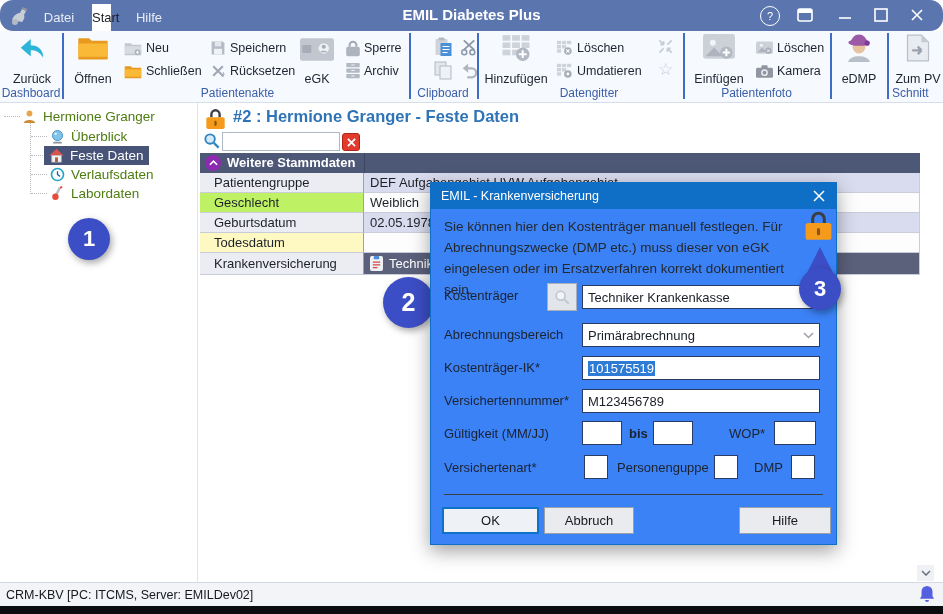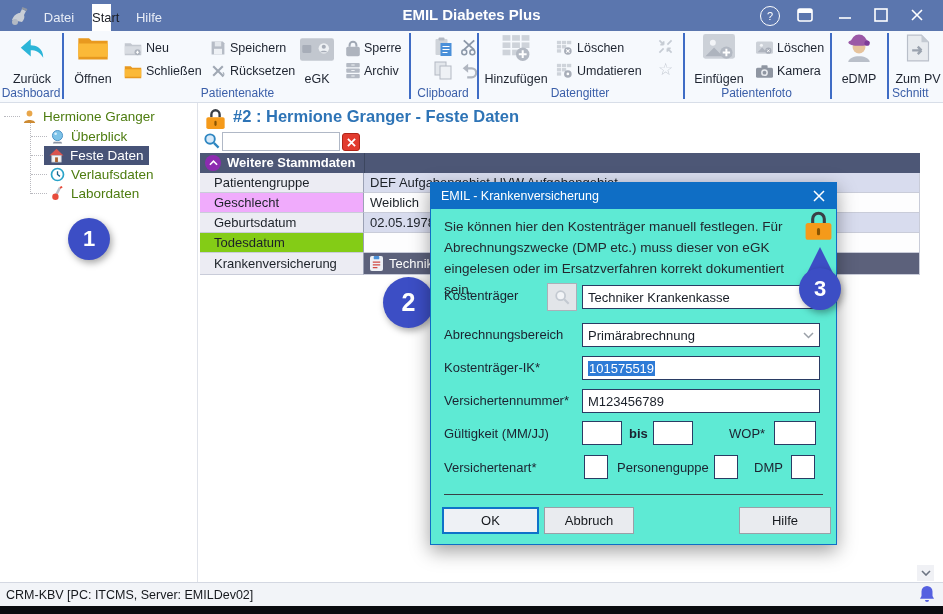--- a/index.html
+++ b/index.html
@@ -1,20 +1,20 @@
 <!DOCTYPE html>
 <html><head>
 <meta charset="utf-8">
 <style>
   html,body{margin:0;padding:0;background:#888;}
   #app{position:relative;width:943px;height:614px;overflow:hidden;background:#fff;
        font-family:"Liberation Sans",sans-serif;-webkit-font-smoothing:antialiased;}
   .abs{position:absolute;}
   
-  #titlebar{left:0;top:0;width:943px;height:31px;background:#5b76ae;}
+  #titlebar{left:0;top:0;width:943px;height:31px;background:#5b76ae;border-radius:13px;}
   .tab{position:absolute;top:4px;height:27px;line-height:27px;text-align:center;
        font-size:13px;color:#e8edf7;cursor:default;}
   .tab.active{background:#fff;color:#1a1d24;}
   #win-title{left:0;right:0;top:6px;text-align:center;color:#fff;font-weight:bold;font-size:15px;}
   .winbtn{position:absolute;top:6px;color:#fff;display:flex;align-items:center;justify-content:center;}
   
   #ribbon{left:0;top:31px;width:943px;height:72px;background:#f6f9fd;border-bottom:1px solid #d8dee8;box-sizing:border-box;}
   .sep{position:absolute;top:2px;height:66px;width:2px;background:#3f6cc5;}
   .big{position:absolute;top:3px;height:52px;display:flex;flex-direction:column;align-items:center;
        justify-content:flex-start;font-size:12.5px;color:#1e2430;}
@@ -32,21 +32,21 @@
   
   #ctitle{left:233px;top:107px;font-size:16.5px;font-weight:bold;color:#2e74b6;}
   .thead{left:200px;top:153px;width:720px;height:20px;background:#4d5776;}
   .trow-label{position:absolute;left:200px;width:164px;height:20px;box-sizing:border-box;
               border-bottom:1px solid #c9ccd9;border-right:1px solid #9ba1b5;font-size:13px;color:#1c2128;
               display:flex;align-items:center;padding-left:14px;}
   .trow-value{position:absolute;left:364px;width:556px;height:20px;box-sizing:border-box;
               border-bottom:1px solid #c9ccd9;border-right:1px solid #c9ccd9;font-size:13px;color:#1c2128;
               display:flex;align-items:center;padding-left:6px;white-space:nowrap;overflow:hidden;}
   
-  #dialog{left:430px;top:182px;width:407px;height:363px;background:#5eead4;border:1px solid #0f6ec5;
+  #dialog{left:430px;top:182px;width:407px;height:363px;background:#3b82f6;border:1px solid #0f6ec5;
           box-sizing:border-box;box-shadow:0 6px 18px rgba(0,0,0,.38);z-index:10;}
   #dlg-title{left:0;top:0;width:100%;height:26px;background:#0f6ec5;color:#fff;font-size:12.5px;
              display:flex;align-items:center;padding-left:10px;box-sizing:border-box;}
   .dlabel{position:absolute;font-size:13px;color:#1c2230;}
   .dfield{position:absolute;background:#fff;border:1px solid #2a3c64;height:24px;box-sizing:border-box;
           font-size:13px;display:flex;align-items:center;padding:0 5px;color:#1a1f28;white-space:nowrap;}
   .dbox{position:absolute;background:#fff;border:1px solid #2a3c64;box-sizing:border-box;}
   .dbtn{position:absolute;height:27px;background:#e9ebef;border:1px solid #9aa0a8;font-size:13px;
         display:flex;align-items:center;justify-content:center;color:#15181d;box-sizing:border-box;cursor:default;}
   .dbtn.primary{border:2px solid #0e72c9;background:#eef1f5;}
@@ -278,21 +278,21 @@
       <span>Umdatieren</span>
     </div>
     <div class="abs" style="left:658px;top:8px;">
       <svg width="15" height="15" viewBox="0 0 16 16">
           <g stroke="#c6ccd4" stroke-width="1.8" fill="none">
             <path d="M6 6L1.5 1.5M6 6H2.5M6 6V2.5M10 10l4.5 4.5M10 10h3.5M10 10v3.5M10 6l4.5-4.5M6 10l-4.5 4.5"></path>
           </g>
         </svg>
     </div>
     <div class="abs" style="left:658px;top:28px;font-size:17px;color:#c6ccd4;">☆</div>
-    <div class="gl" style="left:477px;width:206px;">Datengitter</div>
+    <div class="gl" style="left:477px;width:206px;padding-left:9px;">Datengitter</div>
     <div class="sep" style="left:683px;"></div>
 
     <div class="big" style="left:690px;width:58px;">
       <span>
           <svg width="32" height="26" viewBox="0 0 26 21">
             <rect width="26" height="20" rx="2" fill="#ccd1d8"></rect>
             <circle cx="8" cy="7" r="2.4" fill="#f2f4f7"></circle>
             <path d="M2 18l7-7 5 5 4-4 6 6z" fill="#aeb4be"></path>
             <circle cx="19" cy="15" r="5" fill="#b3b9c3"></circle>
             <path d="M19 12v6M16 15h6" stroke="#fff" stroke-width="1.6"></path>
@@ -438,27 +438,27 @@
           <path d="M1 5l4-4 4 4" stroke="#fff" stroke-width="1.8" fill="none"></path>
         </svg>
     </div>
     <span class="abs" style="left:27px;top:2px;color:#fff;font-weight:bold;font-size:13px;">Weitere Stammdaten</span>
     <div class="abs" style="left:164px;top:0;width:1px;height:20px;background:#3c465f;"></div>
   </div>
 
   <div class="trow-label" style="top:173px;background:#ececf3;">Patientengruppe</div>
   <div class="trow-value" style="top:173px;background:#d8dcee;">DEF Aufgabengebiet UVW Aufgabengebiet</div>
 
-  <div class="trow-label" style="top:193px;background:#f0abfc;">Geschlecht</div>
+  <div class="trow-label" style="top:193px;background:#bef264;">Geschlecht</div>
   <div class="trow-value" style="top:193px;background:#fdfdfe;">Weiblich</div>
 
   <div class="trow-label" style="top:213px;background:#ececf3;">Geburtsdatum</div>
   <div class="trow-value" style="top:213px;background:#d8dcee;">02.05.1978</div>
 
-  <div class="trow-label" style="top:233px;background:#84cc16;">Todesdatum</div>
+  <div class="trow-label" style="top:233px;background:#fef9c3;">Todesdatum</div>
   <div class="trow-value" style="top:233px;background:#fdfdfe;"></div>
 
   <div class="trow-label" style="top:253px;height:22px;background:#ececf3;">Krankenversicherung</div>
   <div class="trow-value" style="top:253px;height:22px;background:#5c617b;color:#fff;">
     <span style="margin-right:6px;">
         <svg width="13" height="15" viewBox="0 0 14 16">
           <rect width="14" height="16" rx="2" fill="#eef1f6"></rect>
           <rect x="4" y="0" width="6" height="3.5" rx="1" fill="#4a90d9"></rect>
           <path d="M3 6.5h8M3 9.5h8M3 12.5h5" stroke="#d24a43" stroke-width="1.3"></path>
         </svg>

